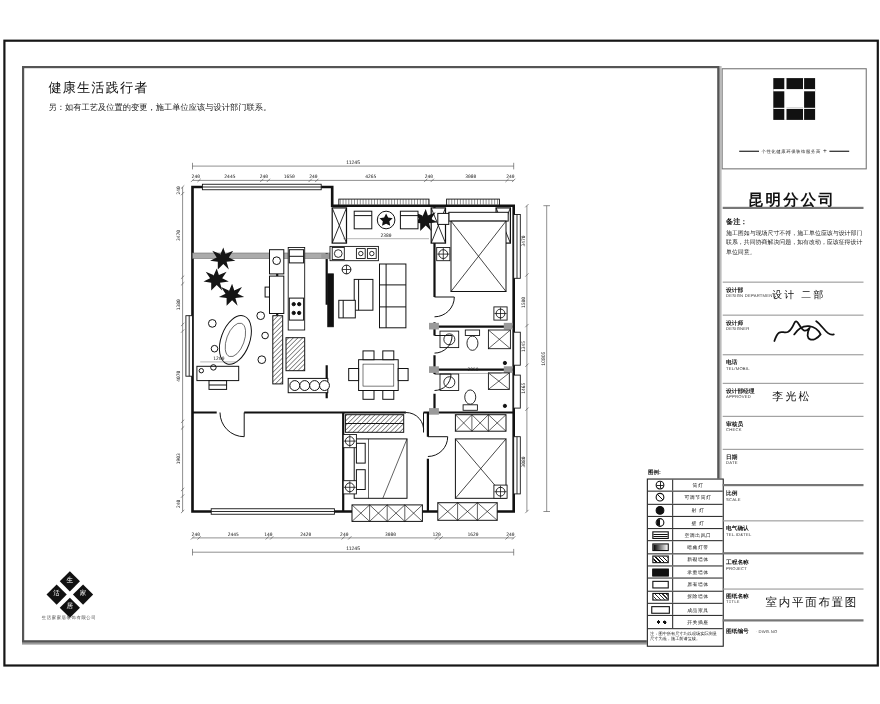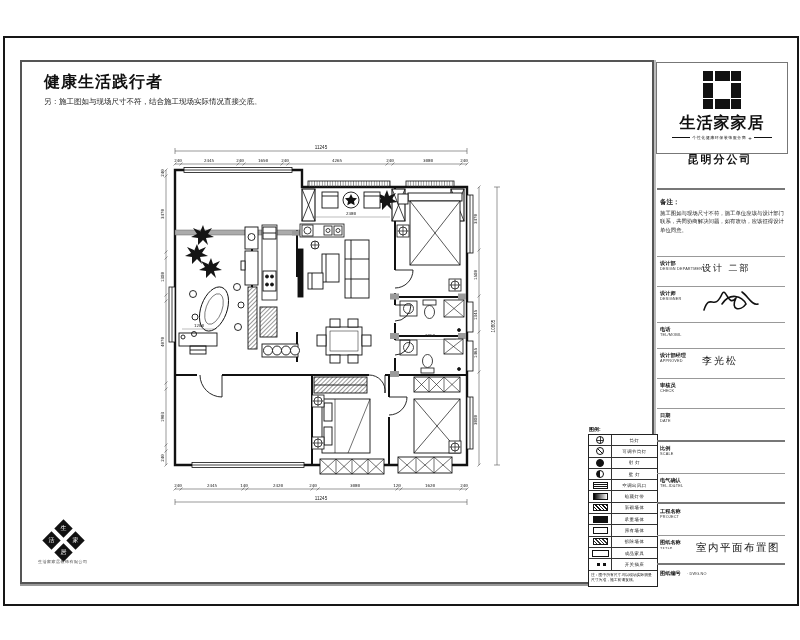--- a/index.html
+++ b/index.html
@@ -5,21 +5,21 @@
   html,body{margin:0;padding:0;background:#fff;}
   #page{position:relative;width:800px;height:640px;background:#fff;overflow:hidden;
         font-family:"Liberation Sans","DejaVu Sans",sans-serif;color:#111;}
   
   #outer-frame{position:absolute;left:3px;top:36px;width:792px;height:566px;border:2px solid #161616;}
   
   #content-box{position:absolute;left:20px;top:60px;width:630px;height:520px;border:2px solid #555;
                box-shadow:0 2px 0 #9a9a9a, 2px 0 0 #bbb;}
   
   #notes{position:absolute;left:22px;top:10px;width:420px;}
-  #notes .t{font-size:16px;font-weight:bold;letter-spacing:1px;}
+  #notes .t{font-size:12px;font-weight:normal;letter-spacing:1px;}
   #notes .l{font-size:7.5px;margin-top:4px;color:#1a1a1a;}
   
   #plan{position:absolute;left:130px;top:75px;}
   svg text.dim{font-size:4.2px;fill:#222;font-family:"DejaVu Sans Mono","Liberation Mono",monospace;}
   svg text.dimbig{font-size:4.6px;fill:#222;}
   
   #legend{position:absolute;left:566px;top:364px;width:70px;}
   #legend .ltitle{font-size:5px;font-weight:bold;margin:0 0 2px 1px;}
   #legend .lbox{border:1px solid #222;background:#fff;}
   .lrow{display:flex;align-items:center;height:10.3px;border-bottom:1px solid #333;}
@@ -63,21 +63,21 @@
   #logo-glyph .gv1,#logo-glyph .gv2{position:absolute;top:0;width:1.5px;height:38px;background:#fff;}
   #logo-glyph .gv1{left:10px;} #logo-glyph .gv2{left:26.5px;}
   #logo-glyph .gh1,#logo-glyph .gh2{position:absolute;left:0;width:38px;height:1.5px;background:#fff;}
   #logo-glyph .gh1{top:10px;} #logo-glyph .gh2{top:26.5px;}
   #logo-text{position:absolute;left:0;top:50px;width:130px;text-align:center;
              font-size:16px;font-weight:bold;letter-spacing:1px;}
   #logo-tag{position:absolute;left:0;top:72px;width:130px;display:flex;align-items:center;justify-content:center;gap:2px;}
   #logo-tag .bar{height:1px;background:#111;flex:0 0 18px;}
   #logo-tag .tx{font-size:4px;letter-spacing:.5px;color:#222;}
   #logo-tag .plus{font-size:6px;line-height:4px;}
-  #branch{position:absolute;left:0;top:92px;width:130px;text-align:center;font-size:11px;font-weight:bold;letter-spacing:2px;}
+  #branch{position:absolute;left:0;top:113px;width:130px;text-align:center;font-size:14px;font-weight:bold;letter-spacing:2px;}
   .hr{position:absolute;left:2px;width:128px;height:0;border-top:1px solid #999;}
   .hr.thick{border-top:2px solid #777;}
   #remark{position:absolute;left:5px;top:138px;width:124px;}
   #remark .rl{font-size:6.5px;font-weight:bold;}
   #remark .rt{font-size:5.4px;line-height:1.55;margin-top:2px;color:#1a1a1a;}
   .frow{position:absolute;left:5px;width:126px;}
   .frow .zh{font-size:5.2px;font-weight:bold;}
   .frow .en{font-size:3.8px;color:#333;letter-spacing:.2px;width:46px;line-height:1.3;}
   .frow .val{position:absolute;left:42px;top:2px;font-size:9px;letter-spacing:2px;}
   .frow .val.big{font-size:10px;}
@@ -88,21 +88,21 @@
 </head>
 <body>
 
 <div id="page">
   <div id="outer-frame"></div>
 
   <div id="content-box">
 
     <div id="notes">
       <div class="t">健康生活践行者</div>
-      <div class="l">另：施工图如与现场尺寸不符，结合施工现场实际情况直接交底。</div>
+      <div class="l">另：如有工艺及位置的变更，施工单位应该与设计部门联系。</div>
     </div>
 
     <svg id="plan" width="410" height="395" viewBox="0 0 410 395">
       <defs>
         <pattern id="hatch" width="3" height="3" patternUnits="userSpaceOnUse" patternTransform="rotate(45)">
           <rect width="3" height="3" fill="#fff"></rect>
             <line x1="0" y1="0" x2="0" y2="3" stroke="#333" stroke-width="1"></line>
         </pattern>
         <pattern id="ticks" width="2.6" height="6" patternUnits="userSpaceOnUse">
           <line x1="1.3" y1="0" x2="1.3" y2="6" stroke="#555" stroke-width="0.6"></line>
@@ -469,21 +469,20 @@
 
   <div id="panel">
     <div id="logo-box">
       <div id="logo-glyph">
         <div class="in"></div>
           <div class="gv1"></div>
           <div class="gv2"></div>
           <div class="gh1"></div>
           <div class="gh2"></div>
       </div>
-      <div id="logo-text">生活家家居</div>
       <div id="logo-tag">
         <span class="bar"></span>
         <span class="tx">个性化健康环保装饰服务商</span>
         <span class="plus">+</span>
         <span class="bar"></span>
       </div>
     </div>
     <div id="branch">昆明分公司</div>
 
     <div class="hr thick" style="top:128px;"></div>

